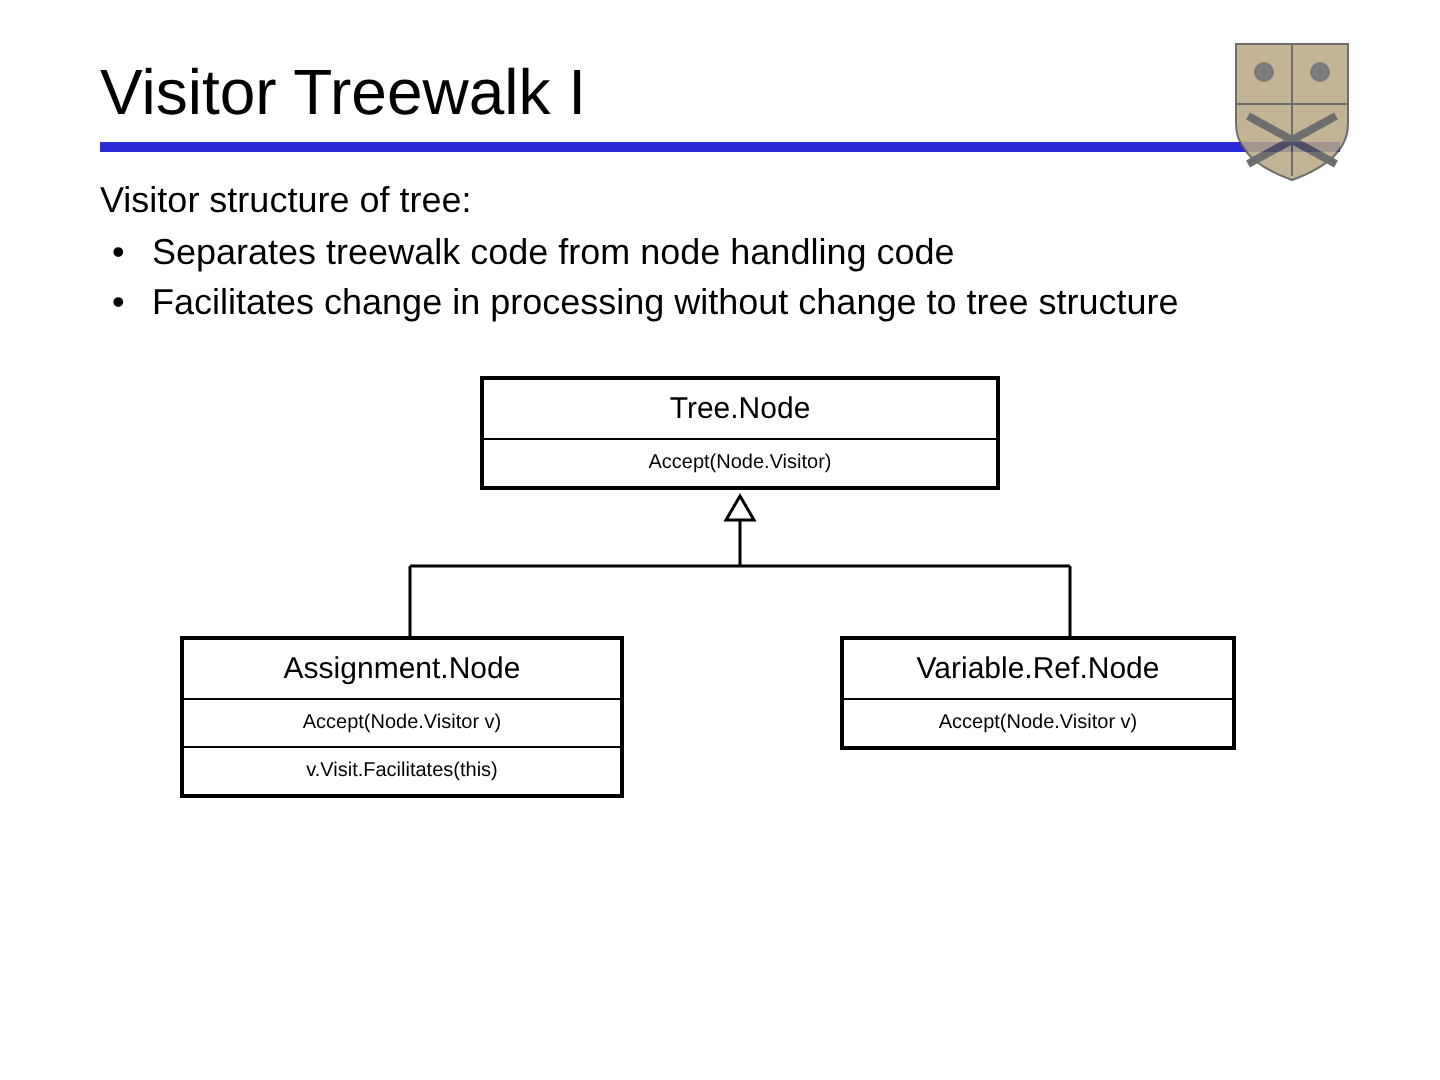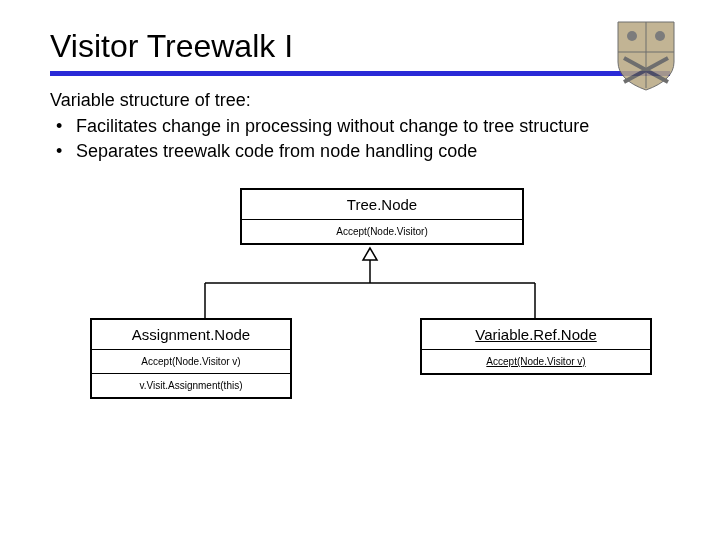--- a/index.html
+++ b/index.html
@@ -65,23 +65,23 @@
     text-align: center;
   }
   .uml-box .cell {
     border-bottom: 1.5px solid #000;
     padding: 6px 10px;
     font-size: 10px;
   }
   .uml-box .cell:last-child { border-bottom: none; }
   .uml-box .cell.header { font-size: 15px; }
 
-  .parent { left: 190px; top: 0; width: 284px; }
-  .childL { left: 40px; top: 130px; width: 202px; }
-  .childR { left: 370px; top: 130px; width: 232px; text-decoration: underline; }
+  .parent { left: 190px; top: 0; width: 260px; }
+  .childL { left: 40px; top: 130px; width: 222px; }
+  .childR { left: 370px; top: 130px; width: 198px; }
 
   svg.connectors {
     position: absolute;
     left: 0; top: 0;
     width: 640px; height: 280px;
     pointer-events: none;
   }
 </style>
 </head>
 <body>
@@ -91,24 +91,24 @@
   <line x1="32" y1="4" x2="32" y2="70" stroke="#555" stroke-width="1"></line>
   <line x1="4" y1="34" x2="60" y2="34" stroke="#555" stroke-width="1"></line>
   <circle cx="18" cy="18" r="5" fill="#666"></circle>
   <circle cx="46" cy="18" r="5" fill="#666"></circle>
   <path d="M10 40 L54 64 M10 64 L54 40" stroke="#555" stroke-width="4"></path>
 </svg>
 
 <h1 class="title">Visitor Treewalk I</h1>
 <div class="title-underline"></div>
 
-<p class="intro">Variable structure of tree:</p>
+<p class="intro">Visitor structure of tree:</p>
 <ul class="bullets">
+  <li>Separates treewalk code from node handling code</li>
   <li>Facilitates change in processing without change to tree structure</li>
-  <li>Separates treewalk code from node handling code</li>
 </ul>
 
 <div class="diagram">
 
   <svg class="connectors">
 
     <line x1="320" y1="60" x2="320" y2="95" stroke="#000" stroke-width="1.5"></line>
     <line x1="155" y1="95" x2="485" y2="95" stroke="#000" stroke-width="1.5"></line>
     <line x1="155" y1="95" x2="155" y2="130" stroke="#000" stroke-width="1.5"></line>
     <line x1="485" y1="95" x2="485" y2="130" stroke="#000" stroke-width="1.5"></line>
@@ -116,21 +116,21 @@
   </svg>
 
   <div class="uml-box parent">
     <div class="cell header">Tree.Node</div>
     <div class="cell">Accept(Node.Visitor)</div>
   </div>
 
   <div class="uml-box childL">
     <div class="cell header">Assignment.Node</div>
     <div class="cell">Accept(Node.Visitor v)</div>
-    <div class="cell">v.Visit.Assignment(this)</div>
+    <div class="cell">v.Visit.Facilitates(this)</div>
   </div>
 
   <div class="uml-box childR">
     <div class="cell header">Variable.Ref.Node</div>
     <div class="cell">Accept(Node.Visitor v)</div>
   </div>
 
 </div>
 
 </body></html>

